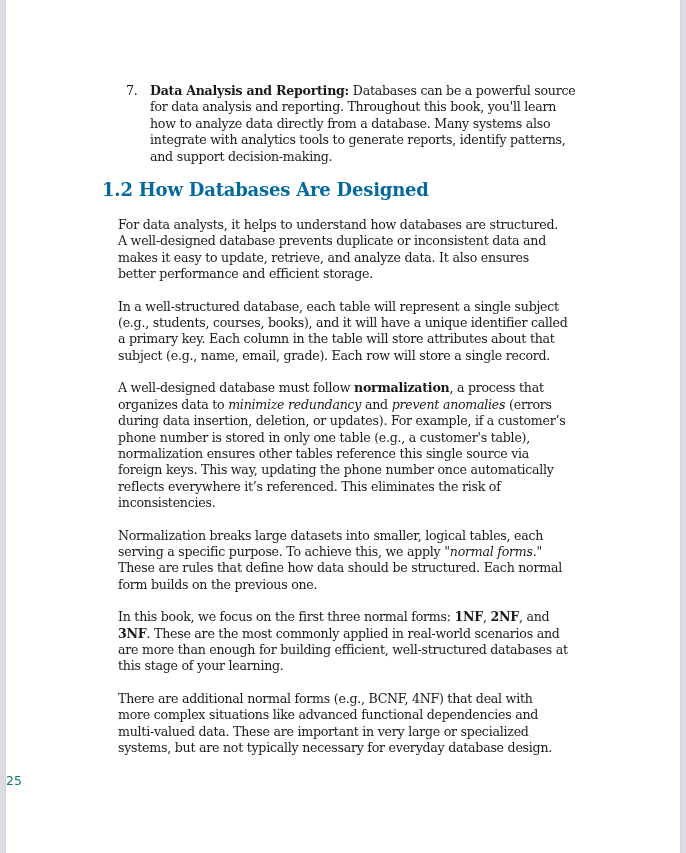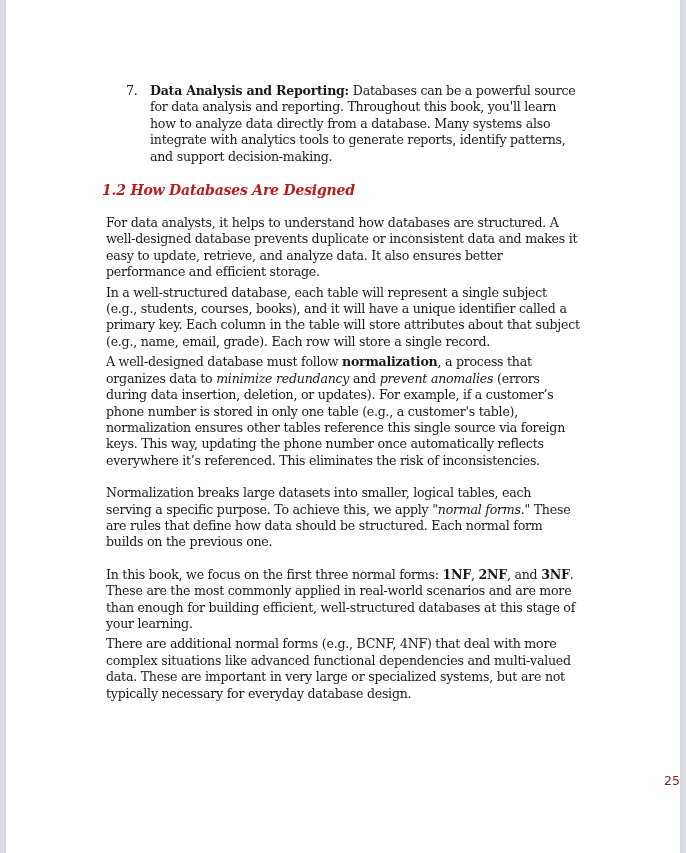--- a/index.html
+++ b/index.html
@@ -38,44 +38,43 @@
       padding-left: 48px;
       margin: 0 0 10px 0;
     }
     .list-num {
       position: absolute;
       left: 24px;
       top: 0;
     }
     h2 {
       font-family: "DejaVu Serif", "Liberation Serif", serif;
-      font-size: 14px;
+      font-size: 18px;
       font-weight: bold;
-      color: #b91c1c;
+      color: #0369a1;
       margin: 14px 0 14px 0;
       line-height: 22px;
       letter-spacing: -0.2px;
-      font-style: italic;
     }
     p {
-      margin: 4px;
+      margin: 16px;
     }
     p.gap-sm { margin-bottom: 2px; }
     p.gap-lg { margin-bottom: 16px; }
     b { font-weight: bold; }
     i { }
     .page-number {
       position: absolute;
       left: 0;
       width: 674px;
       top: 773px;
-      text-align: right;
+      text-align: left;
       font-family: "DejaVu Sans", "Liberation Sans", sans-serif;
       font-size: 12.5px;
-      color: #7f1d1d;
+      color: #0f766e;
     }
   </style>
 </head>
 <body>
 
 <div class="page">
   <div class="content">
 
     <div class="list-item">
       <span class="list-num">7.</span>

